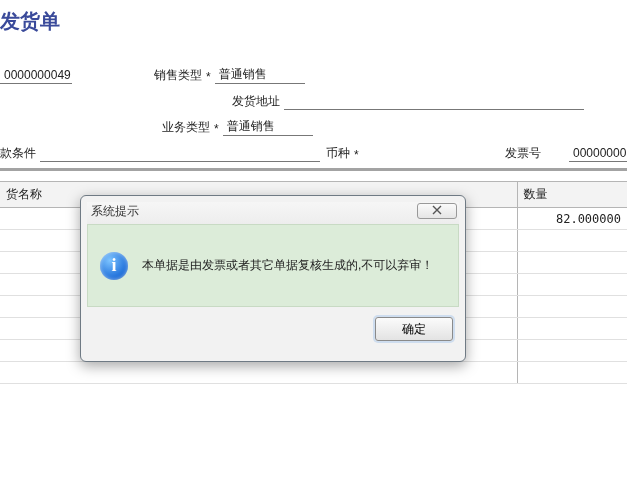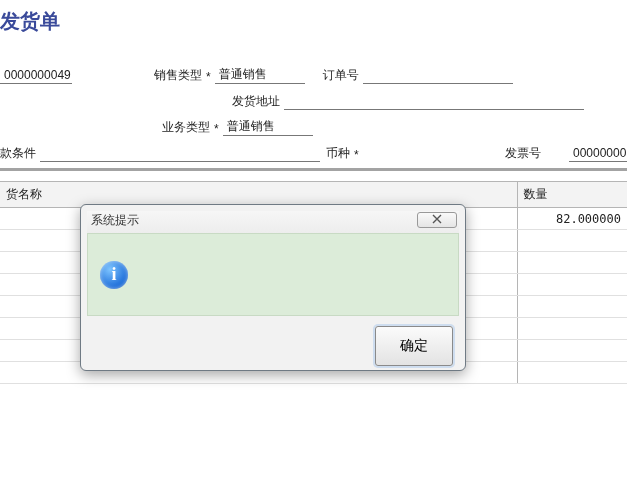--- a/index.html
+++ b/index.html
@@ -72,21 +72,21 @@
   }
   table.grid td.col-qty { text-align: right; font-family: monospace; font-size:12px; }
 
   
   .backdrop {
     position: absolute;
     left: 0; top: 0; right: 0; bottom: 0;
   }
   .dialog {
     position: absolute;
-    left: 80px; top: 204px;
+    left: 80px; top: 195px;
     width: 386px;
     height: 167px;
     border: 1px solid #6f7a84;
     border-radius: 6px;
     background: #f2f2f2;
     box-shadow: 0 4px 14px rgba(0,0,0,0.35);
     padding: 6px;
   }
   .dlg-titlebar {
     display: flex;
@@ -134,49 +134,45 @@
   .dlg-msg {
     font-size: 12px;
     color: #222;
   }
   .dlg-footer {
     display: flex;
     justify-content: flex-end;
     padding: 10px 6px 0 0;
   }
   .btn-ok {
-    width: 78px; height: 40px;
+    width: 78px; height: 24px;
     border: 1px solid #8a8a8a;
     border-radius: 3px;
     background: linear-gradient(#fbfbfb,#e3e3e3);
-    font-size: 14px;
+    font-size: 12px;
     cursor: pointer;
     box-shadow: 0 0 0 2px rgba(100,160,230,0.25);
     text-align: center;
   }
 </style>
 </head>
 <body>
 
 <div class="title">发货单</div>
 
 <div class="form-area">
 
   <div class="form-row">
     <div class="seg" style="width:150px;">
       <span class="val" style="width:72px;">0000000049</span>
     </div>
     <div class="seg" style="margin-left:4px;">
       <span class="lbl">销售类型</span>
       <span class="lbl">*</span>
       <span class="val" style="width:90px;">普通销售</span>
-    </div>
-    <div class="seg" style="margin-left:18px;">
-      <span class="lbl">订单号</span>
-      <span class="val" style="width:150px;"></span>
     </div>
   </div>
 
   <div class="form-row">
     <div class="seg" style="margin-left:232px;">
       <span class="lbl">发货地址</span>
       <span class="val" style="width:300px;"></span>
     </div>
   </div>
 
@@ -258,18 +254,19 @@
           <svg viewBox="0 0 10 10">
               <path d="M1 1 L9 9 M9 1 L1 9" stroke="#555" stroke-width="1.4" fill="none"></path>
             </svg>
         </span>
       </div>
     </div>
     <div class="dlg-body">
       <div class="info-icon">
           <span class="i">i</span>
         </div>
+      <div class="dlg-msg">本单据是由发票或者其它单据复核生成的,不可以弃审！</div>
     </div>
     <div class="dlg-footer">
       <button class="btn-ok">确定</button>
     </div>
   </div>
 </div>
 
 </body></html>

